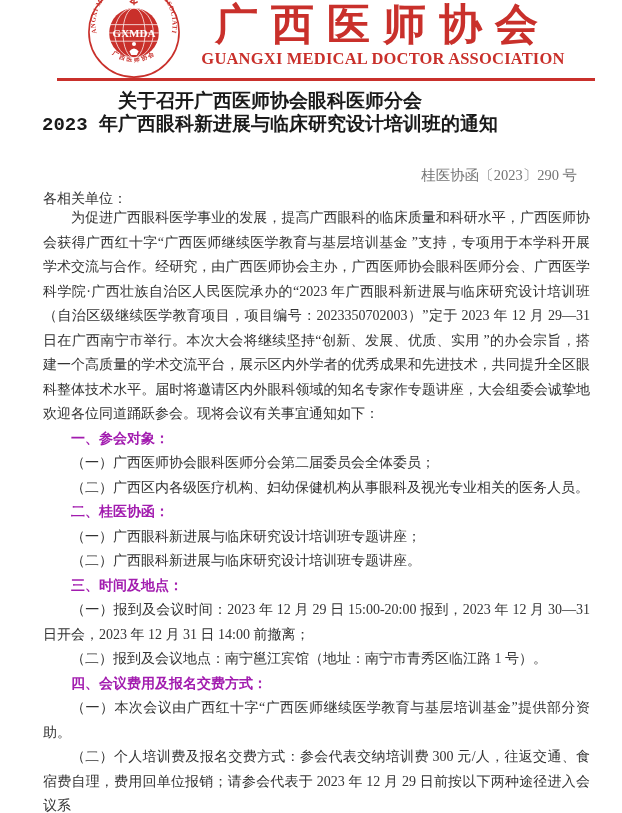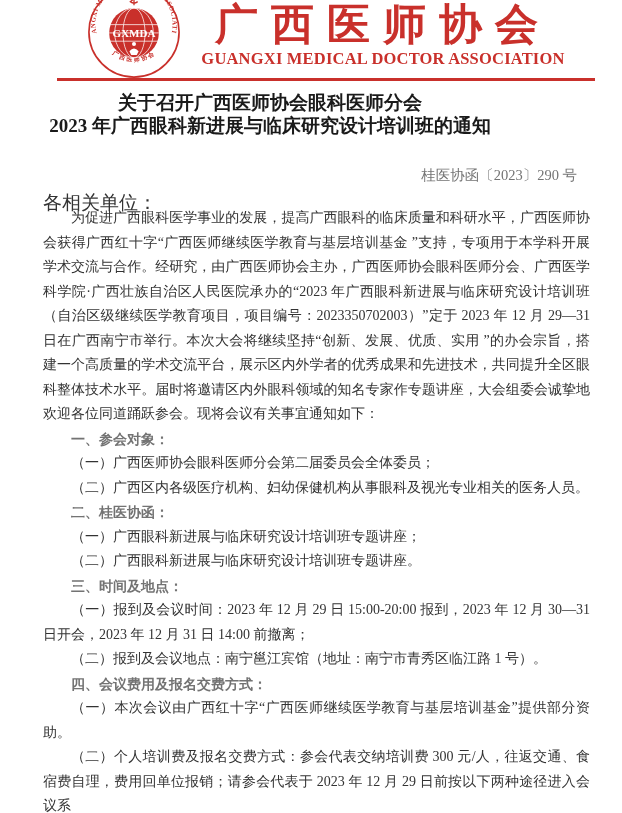--- a/index.html
+++ b/index.html
@@ -16,39 +16,39 @@
   }
   .org-en{
     position:absolute;left:192px;top:49px;width:382px;text-align:center;
     font-size:16.5px;font-weight:bold;color:#c9302b;letter-spacing:0.2px;
     font-family:"Liberation Serif",serif;white-space:nowrap;
   }
   .red-rule{position:absolute;left:57px;top:78px;width:538px;height:3px;background:#c9302b;}
   
   .doc-title{
     position:absolute;left:0;top:91px;width:540px;text-align:center;
-    font-family:Liberation Serif, serif;font-weight:bold;
+    font-family:Liberation Mono, monospace;font-weight:bold;
     font-size:19px;line-height:23px;color:#1a1a1a;
   }
   .doc-no{
     position:absolute;left:43px;top:166px;width:534px;text-align:right;
     font-size:14.5px;color:#737373;
   }
   .salutation{
-    position:absolute;left:43px;top:190px;font-size:19px;color:#333;text-align:center;
+    position:absolute;left:43px;top:190px;font-size:14px;color:#333;text-align:center;
   }
   
   .body-text{
     position:absolute;left:43px;top:206px;width:547px;
     font-size:14px;line-height:24.5px;color:#333;
     text-align:justify;text-justify:inter-ideograph;
   }
   .body-text p{margin:0;text-indent:2em;}
   .sec-heading{
-    font-family:Liberation Sans, sans-serif;font-weight:bold;color:#737373;
+    font-family:Liberation Mono, monospace;font-weight:bold;color:#a21caf;
   }
 </style>
 </head>
 <body>
 
 <div class="page">
 
   <div class="logo">
     <svg viewBox="0 0 100 100" width="92" height="92">
       <defs>

